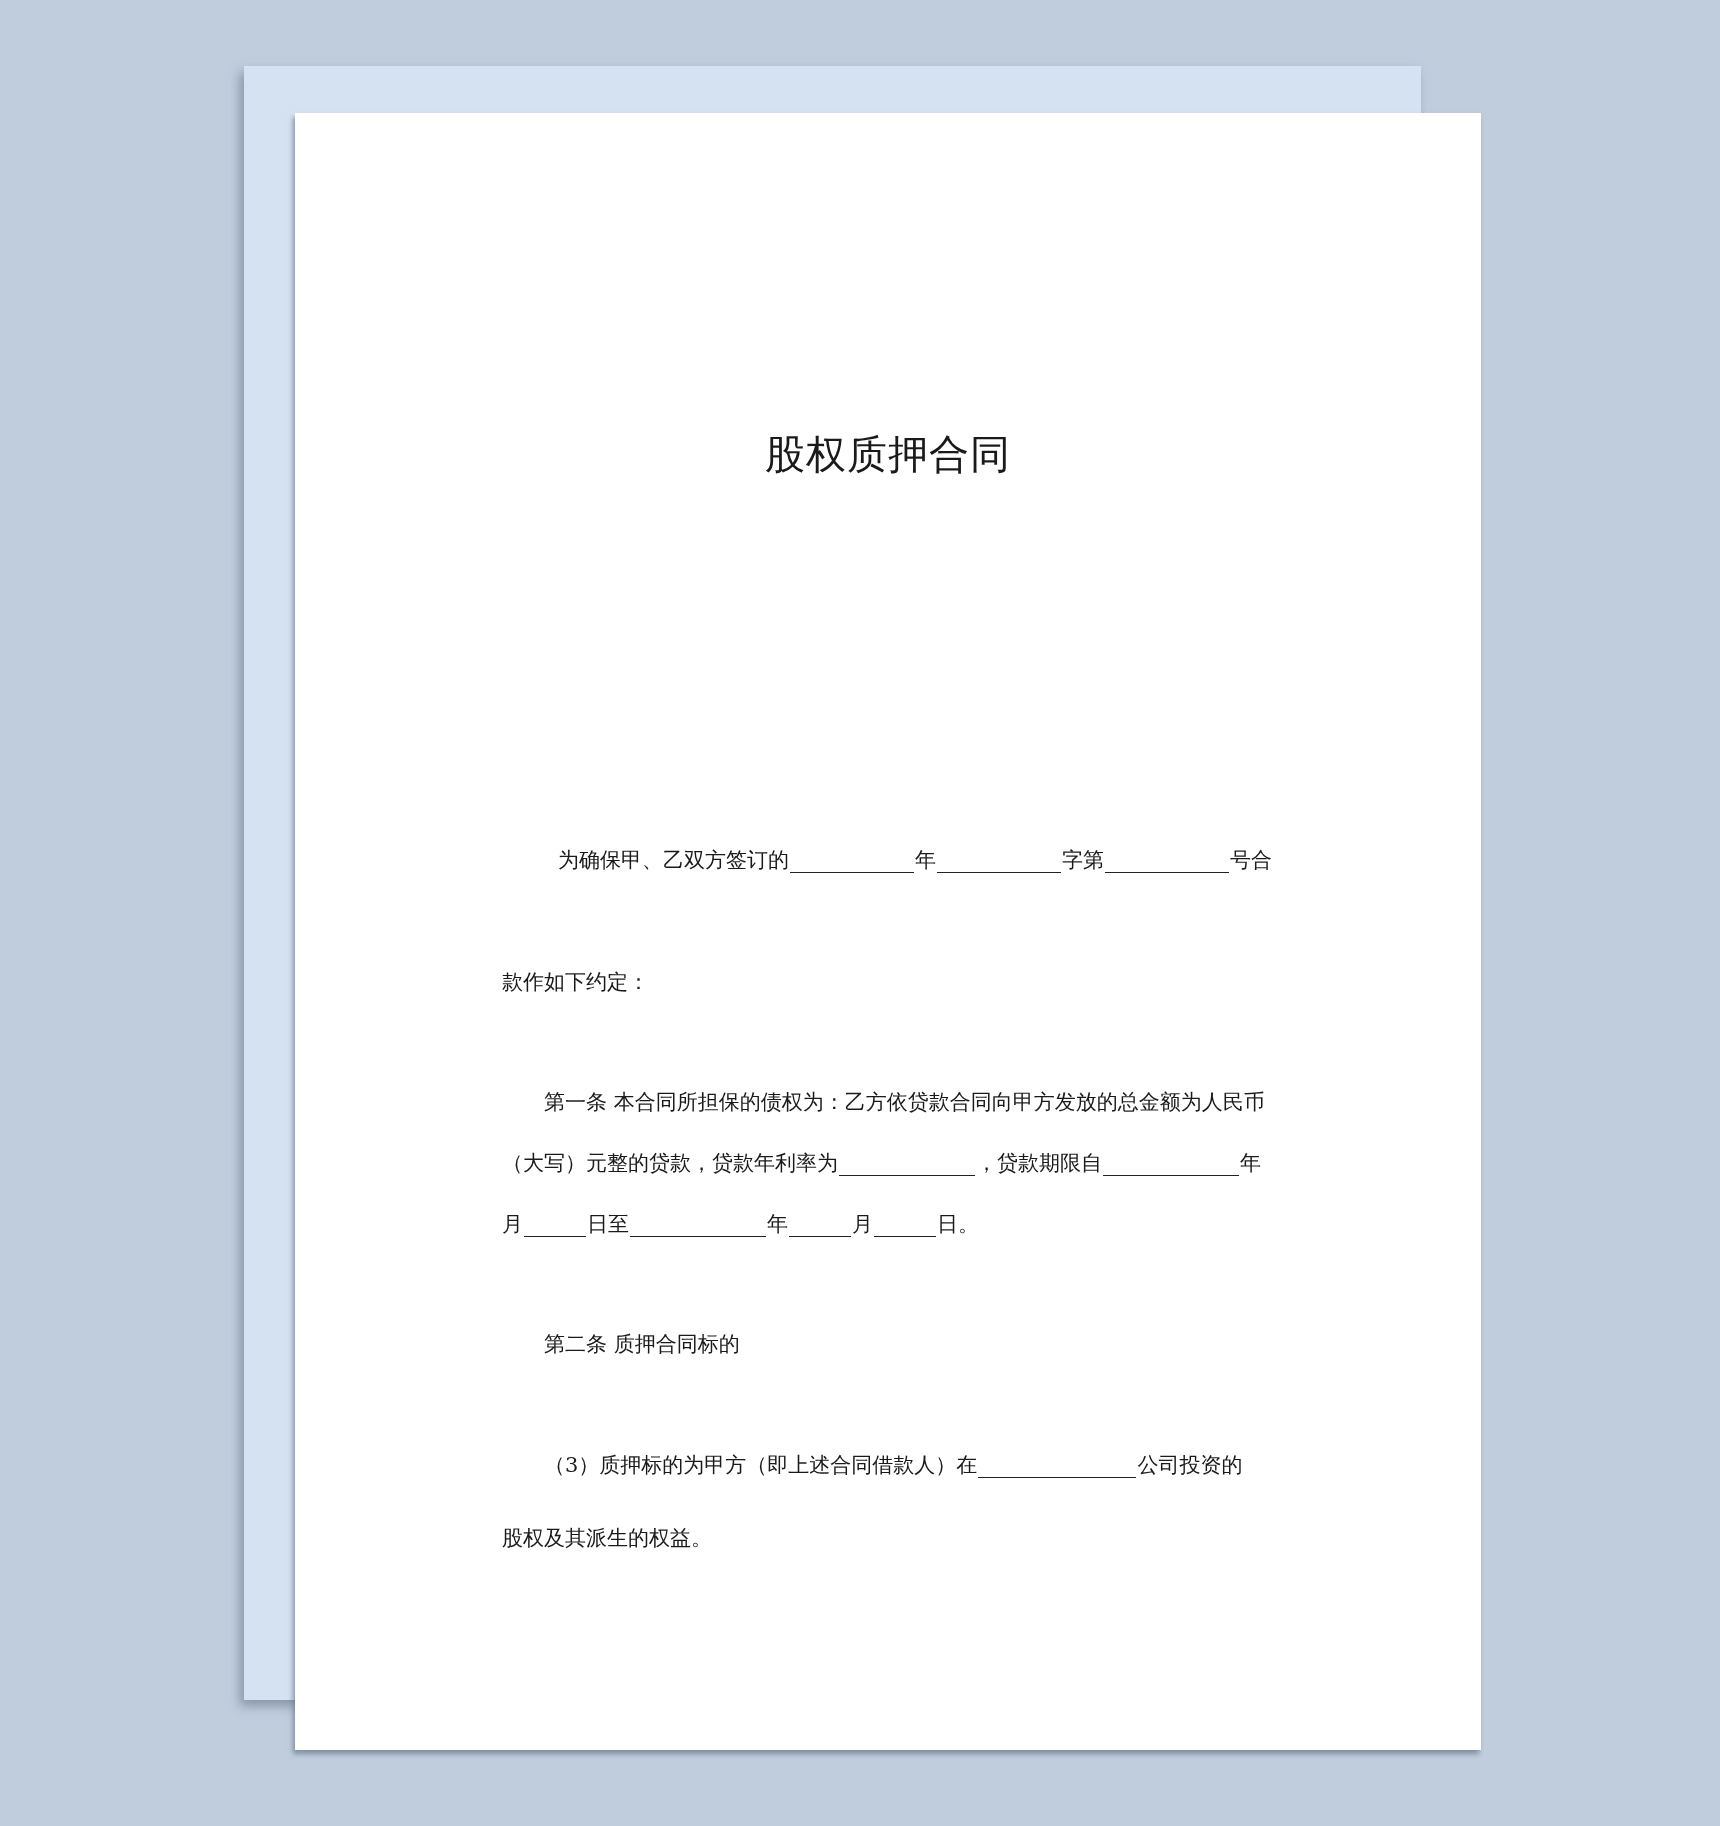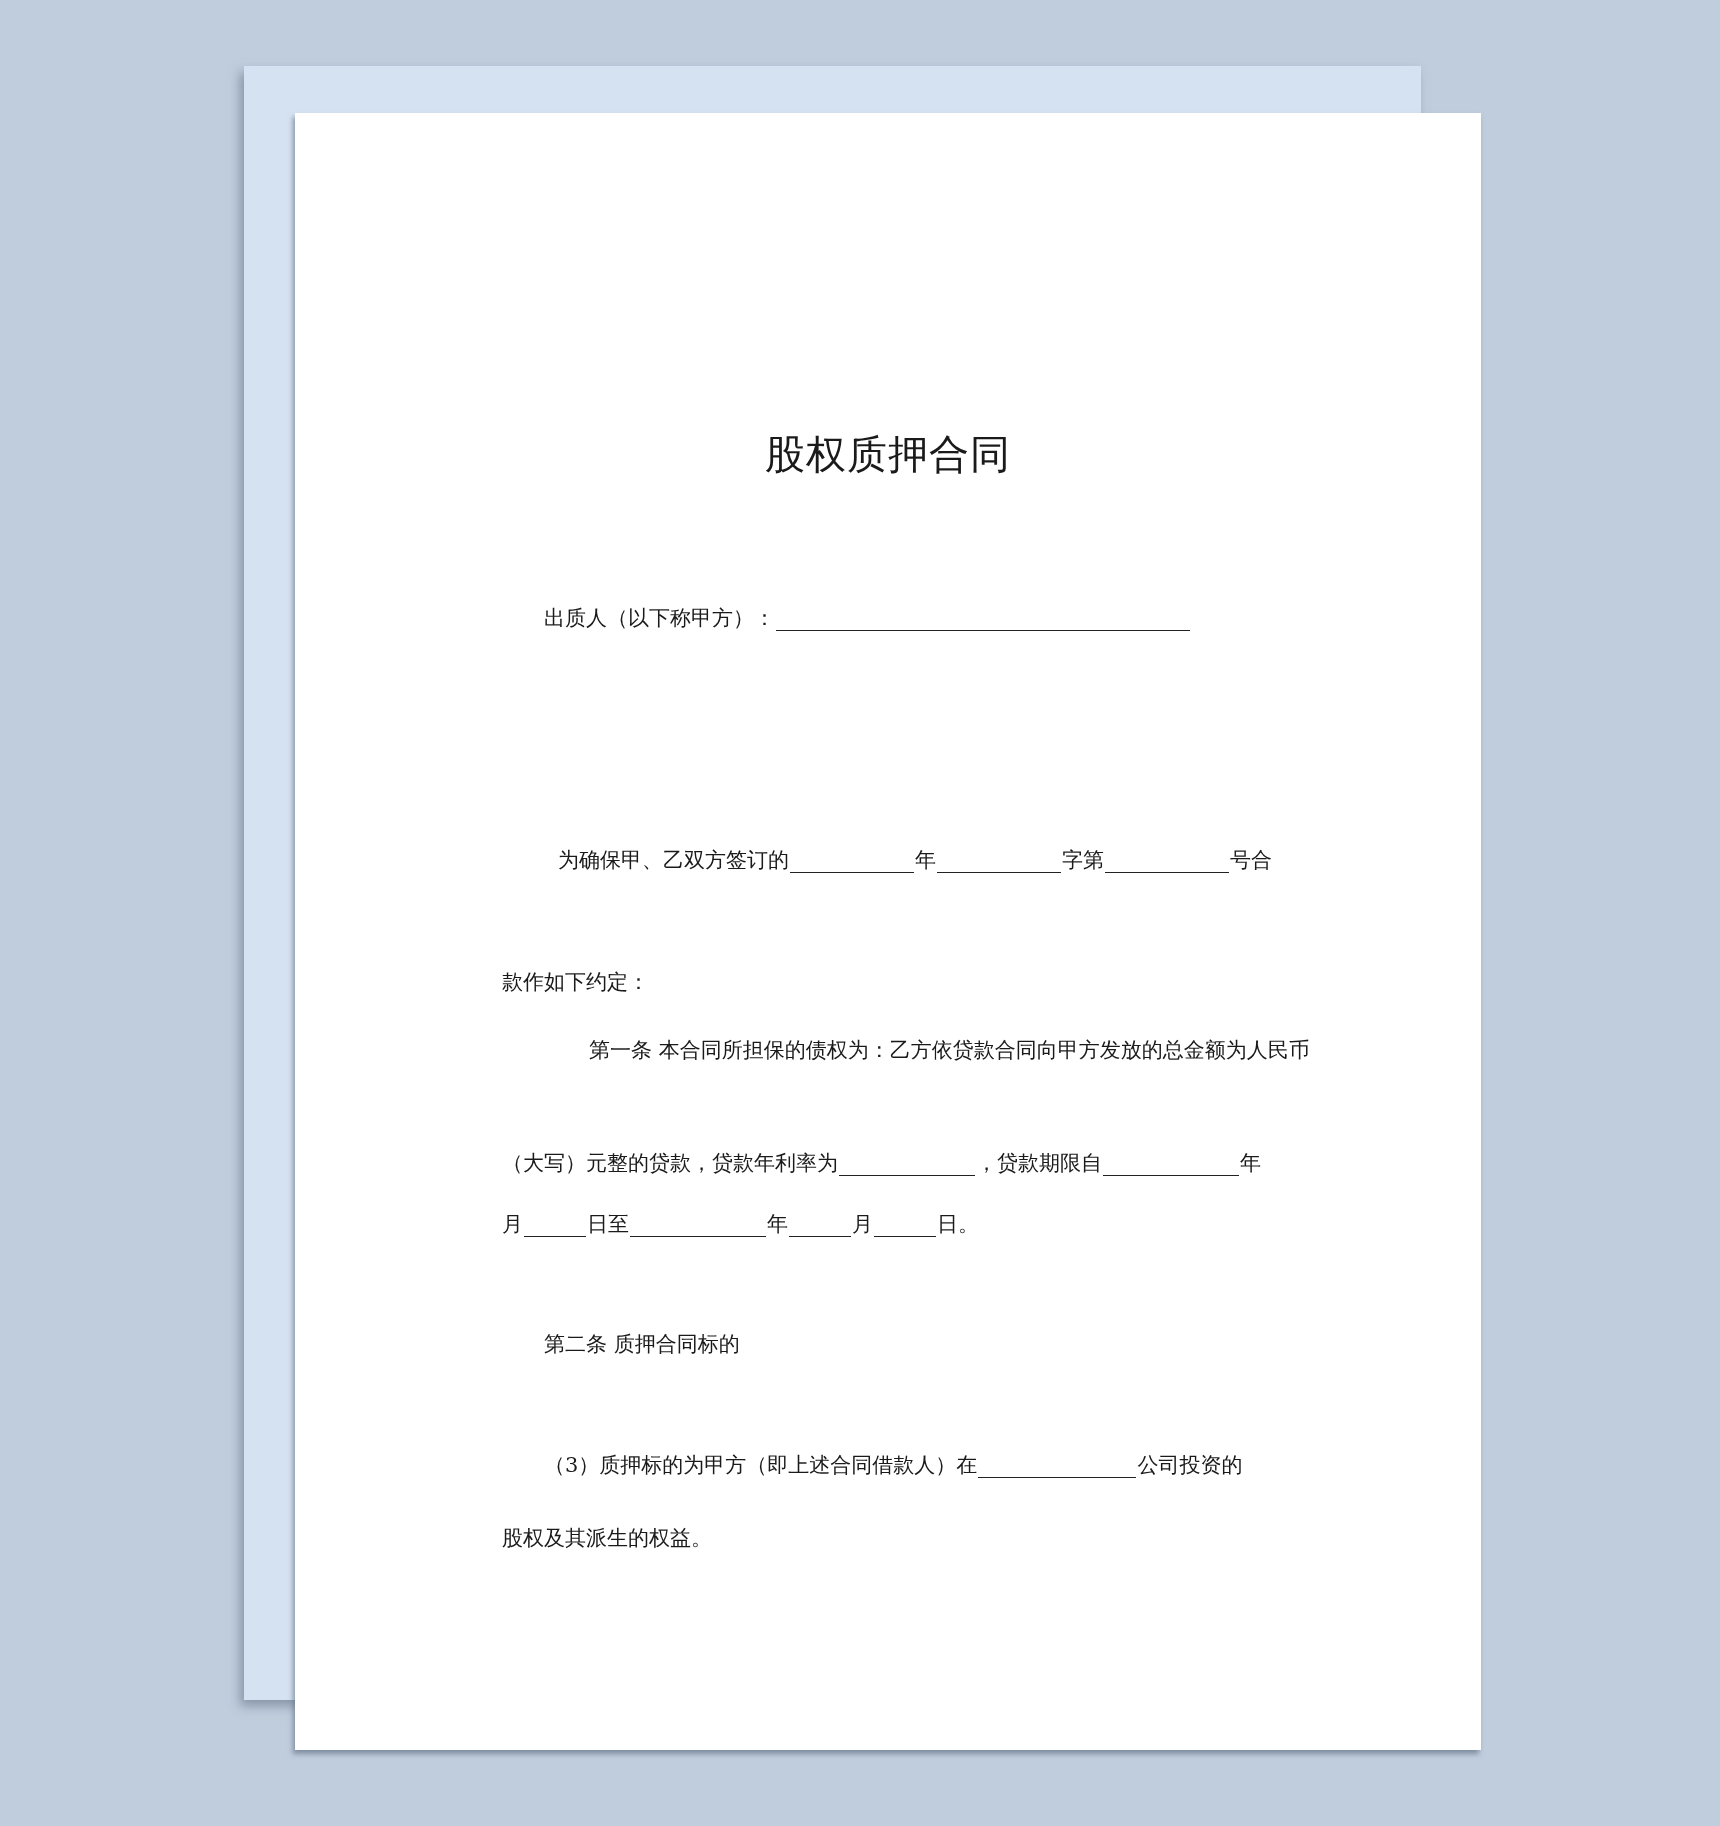--- a/index.html
+++ b/index.html
@@ -45,42 +45,38 @@
 </style>
 </head>
 <body>
 
 <div class="back-page"></div>
 
 <div class="front-page">
 
   <div class="title">股权质押合同</div>
 
-  <div class="line" style="left:249px; top:492px;">
-    <span>出质人（以下称甲方）：</span>
-    <span class="blank" style="width:414px;"></span>
-  </div>
 
 
   <div class="line" style="left:249px; top:734px;margin-left:14px;">
     <span>为确保甲、乙双方签订的</span>
     <span class="blank" style="width:124px;"></span>
     <span>年</span>
     <span class="blank" style="width:124px;"></span>
     <span>字第</span>
     <span class="blank" style="width:124px;"></span>
     <span>号合</span>
   </div>
 
 
   <div class="line" style="left:207px; top:856px;">
     <span>款作如下约定：</span>
   </div>
 
-  <div class="line" style="left:249px; top:924px;margin-left:45px;">
+  <div class="line" style="left:249px; top:976px;">
     <span>第一条  本合同所担保的债权为：乙方依贷款合同向甲方发放的总金额为人民币</span>
   </div>
 
   <div class="line" style="left:207px; top:1037px;">
     <span>（大写）元整的贷款，贷款年利率为</span>
     <span class="blank" style="width:136px;"></span>
     <span>，贷款期限自</span>
     <span class="blank" style="width:136px;"></span>
     <span>年</span>
   </div>

